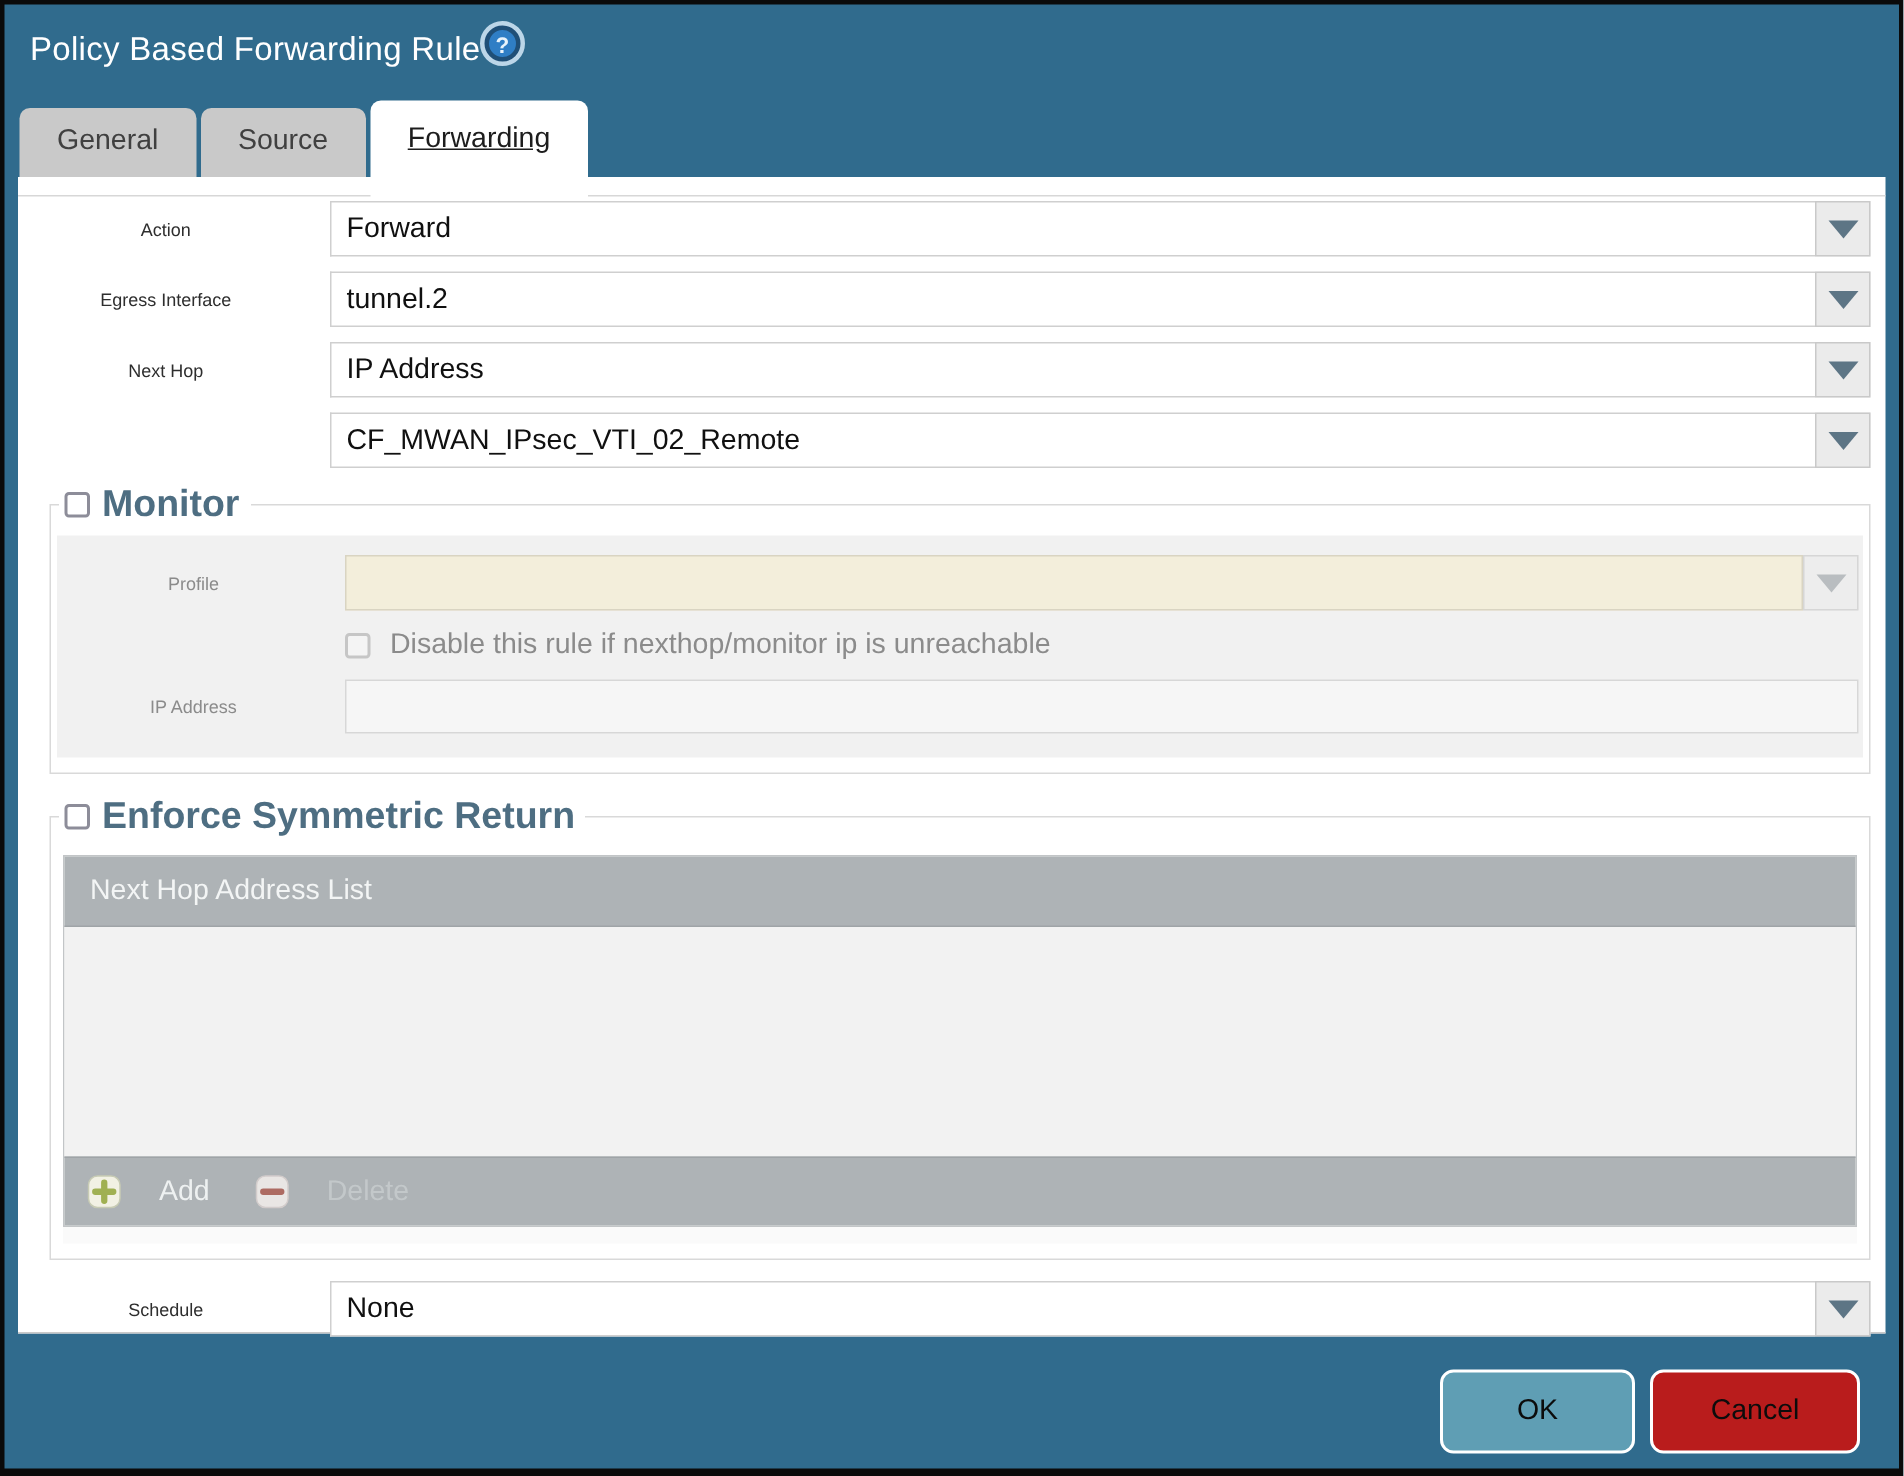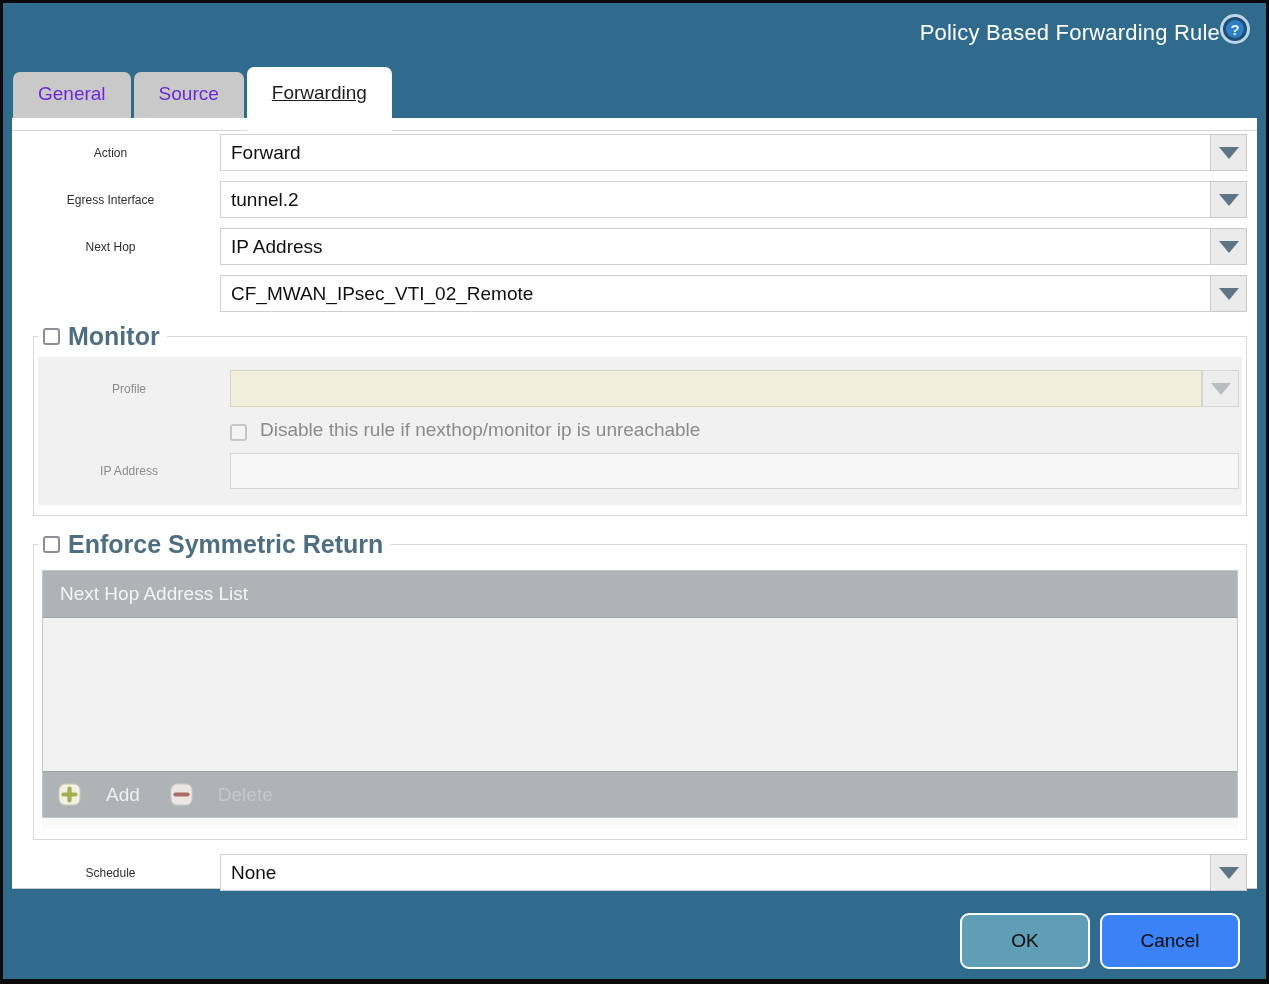--- a/index.html
+++ b/index.html
@@ -11,37 +11,37 @@
     width: 1269px; height: 984px;
     background: #306b8d;
     border: 3px solid #0a0a0a;
     border-bottom-width: 5px;
     overflow: hidden;
   }
 
   
   .titlebar {
     height: 60px;
-    display: flex; align-items: center; justify-content: flex-end;
+    display: flex; align-items: center; justify-content: flex-start;
     padding: 0 16px 0 17px;
   }
   .titlebar .title {
     color: #ffffff; font-size: 22px; font-weight: 400; letter-spacing: .2px;
   }
   .help-icon { width: 30px; height: 30px; cursor: pointer; margin-top: -8px; }
 
   
   .tabbar {
     display: flex; align-items: flex-end;
     padding-left: 10px;
     height: 55px;
   }
   .tab {
     background: #c9c9c9;
-    color: #6d28d9;
+    color: #404040;
     font-size: 19px;
     padding: 11px 25px 13px;
     border-radius: 7px 7px 0 0;
     margin-right: 3px;
     cursor: pointer;
     white-space: nowrap;
   }
   .tab.active {
     background: #ffffff;
     color: #1d1d1d;
@@ -135,21 +135,21 @@
 
   .combo.disabled .combo-text {
     background: #f3eedb; border: 1px solid #d9d4c2; color:#8b8b8b;
   }
   .plain-input {
     flex: 1; height: 36px;
     border: 1px solid #d7d7d7; background: #f6f6f6;
     font-family: "Liberation Sans", sans-serif;
     font-size: 19px; color: #555; padding: 0 10px; outline: none;
   }
-  .check-row { display: flex; align-items: flex-end; gap: 13px; }
+  .check-row { display: flex; align-items: center; gap: 13px; }
   .check-label { font-size: 19px; color: #8b8b8b; }
 
   
   .grid {
     margin: 5px 4px 0;
     border: 1px solid #c2c5c7;
   }
   .grid-header {
     height: 47px; background: #aeb3b6;
     display: flex; align-items: center;
@@ -176,21 +176,21 @@
     margin: 24px 26px 0 0;
   }
   .btn {
     height: 56px; border-radius: 9px;
     border: 2px solid #ffffff;
     font-family: "Liberation Sans", sans-serif;
     font-size: 19px; color: #0c0c0c;
     cursor: pointer;
   }
   .btn.ok { width: 130px; background: #5f9eb4; }
-  .btn.cancel { width: 140px; background: #3b82f6; }
+  .btn.cancel { width: 140px; background: #b91c1c; }
 </style>
 </head>
 <body>
 
 <div class="screen">
 
   <div class="titlebar">
     <span class="title">Policy Based Forwarding Rule</span>
     <svg class="help-icon" viewBox="0 0 30 30">
       <circle cx="15" cy="15" r="13.5" fill="#1f4f77" stroke="#bcd6e8" stroke-width="3"></circle>

